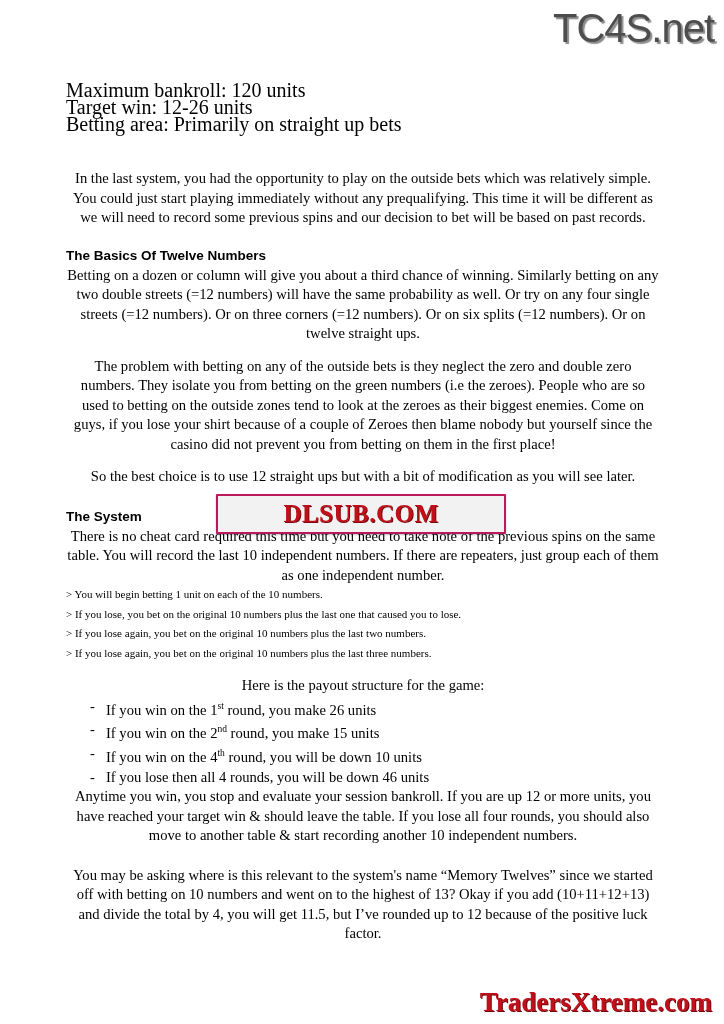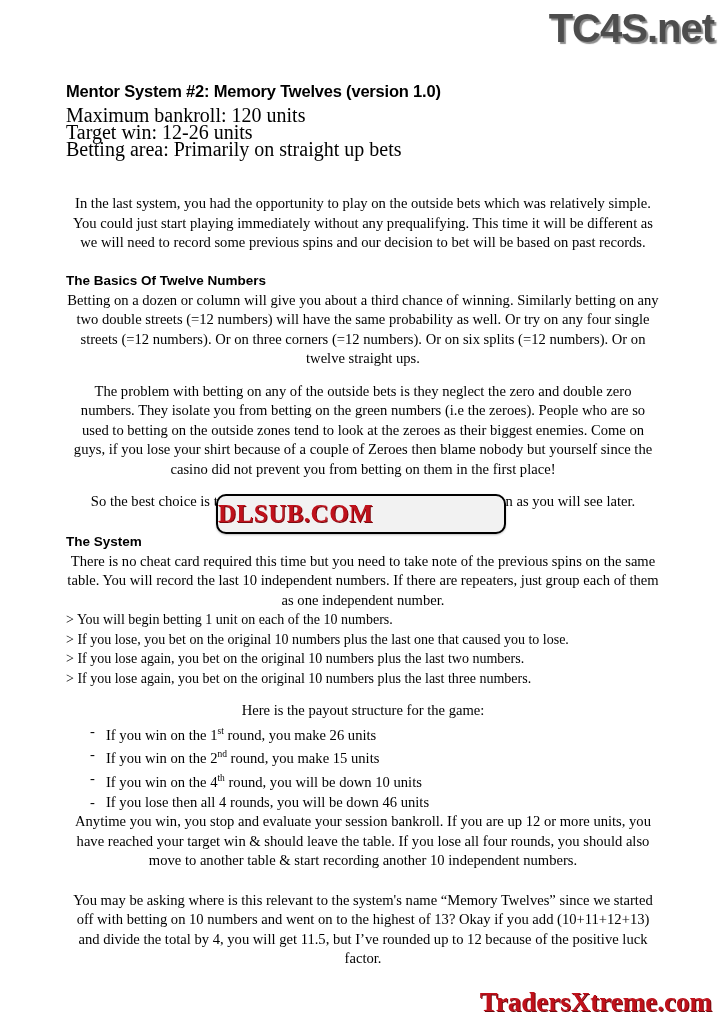--- a/index.html
+++ b/index.html
@@ -21,38 +21,38 @@
     height: 1024px;
     background: #ffffff;
   }
 
   
   .wm-top {
     position: absolute;
     top: 6px;
     right: 10px;
     font-family: "Liberation Sans", sans-serif;
-    font-weight: bold;
+    font-weight: normal;
     font-size: 40px;
     letter-spacing: -1px;
     color: #4d4d4d;
     text-shadow: 2px 2px 1px rgba(0,0,0,0.45);
   }
   .wm-mid {
     position: absolute;
     top: 494px;
     left: 216px;
     width: 286px;
     height: 36px;
     background: #f2f2f2;
-    border: 2px solid #000000;
-    border-radius: 10px;
+    border: 2px solid #be185d;
+    border-radius: 1px;
     display: flex;
     align-items: center;
-    justify-content: flex-start;
+    justify-content: center;
     box-shadow: 0 1px 2px rgba(0,0,0,0.25);
   }
   .wm-mid span {
     font-family: "Liberation Serif", serif;
     font-weight: bold;
     font-size: 25px;
     color: #c0111b;
     letter-spacing: 0.5px;
     text-shadow: 1px 1px 0 #7a0a10;
   }
@@ -116,34 +116,33 @@
   ul.bullets li::before {
     content: "-";
     position: absolute;
     left: -16px;
   }
   sup {
     font-size: 9.5px;
     vertical-align: super;
   }
   .gt-line {
-    font-size: 14px;
+    font-size: 11px;
     line-height: 19.5px;
   }
 </style>
 </head>
 <body>
 
 <div class="page">
 
   <div class="wm-top">TC4S.net</div>
 
   <div class="doc">
 
-    <h1 class="title">Mentor System #2: Memory Twelves (version 1.0)</h1>
 
     <p class="meta">Maximum bankroll: 120 units</p>
     <p class="meta">Target win: 12-26 units</p>
     <p class="meta">Betting area: Primarily on straight up bets</p>
 
     <div class="sp-lg"></div>
 
     <p class="para">In the last system, you had the opportunity to play on the outside bets which was relatively simple. You could just start playing immediately without any prequalifying. This time it will be different as we will need to record some previous spins and our decision to bet will be based on past records.</p>
 
     <div class="sp-md"></div>

